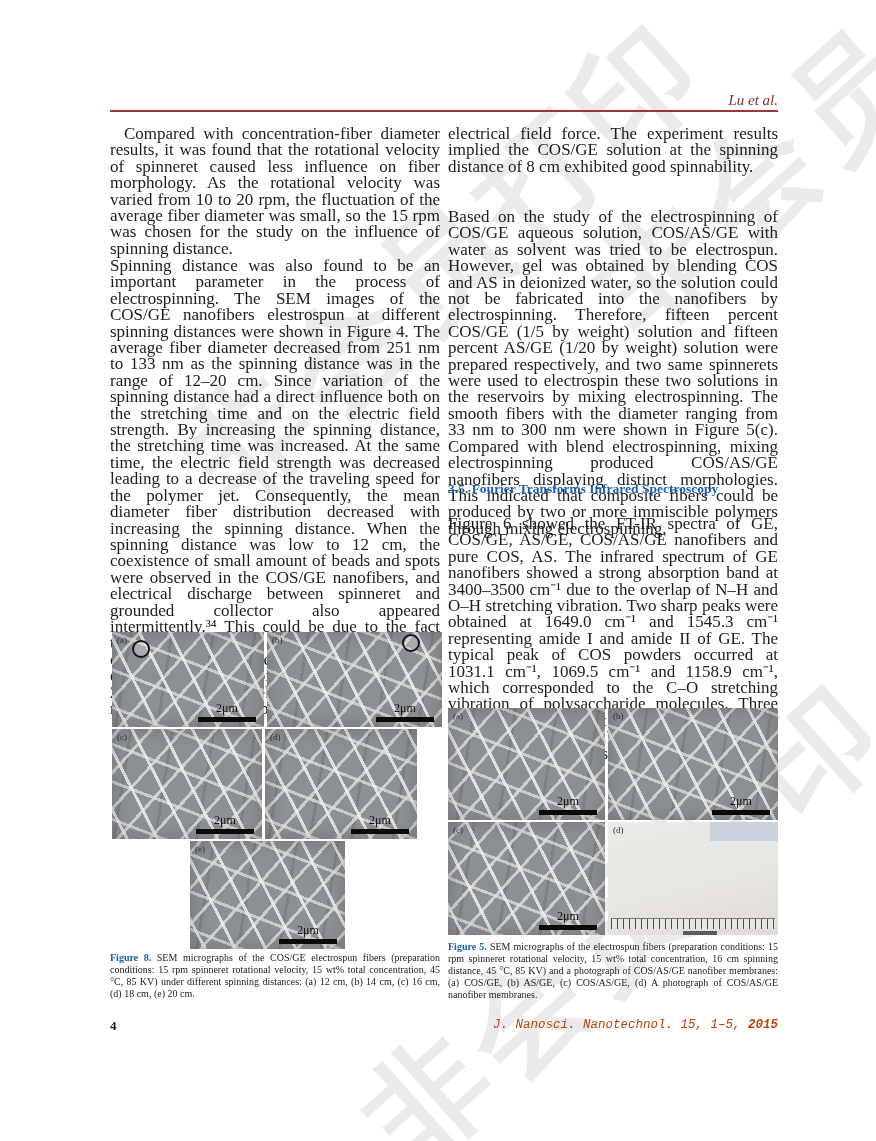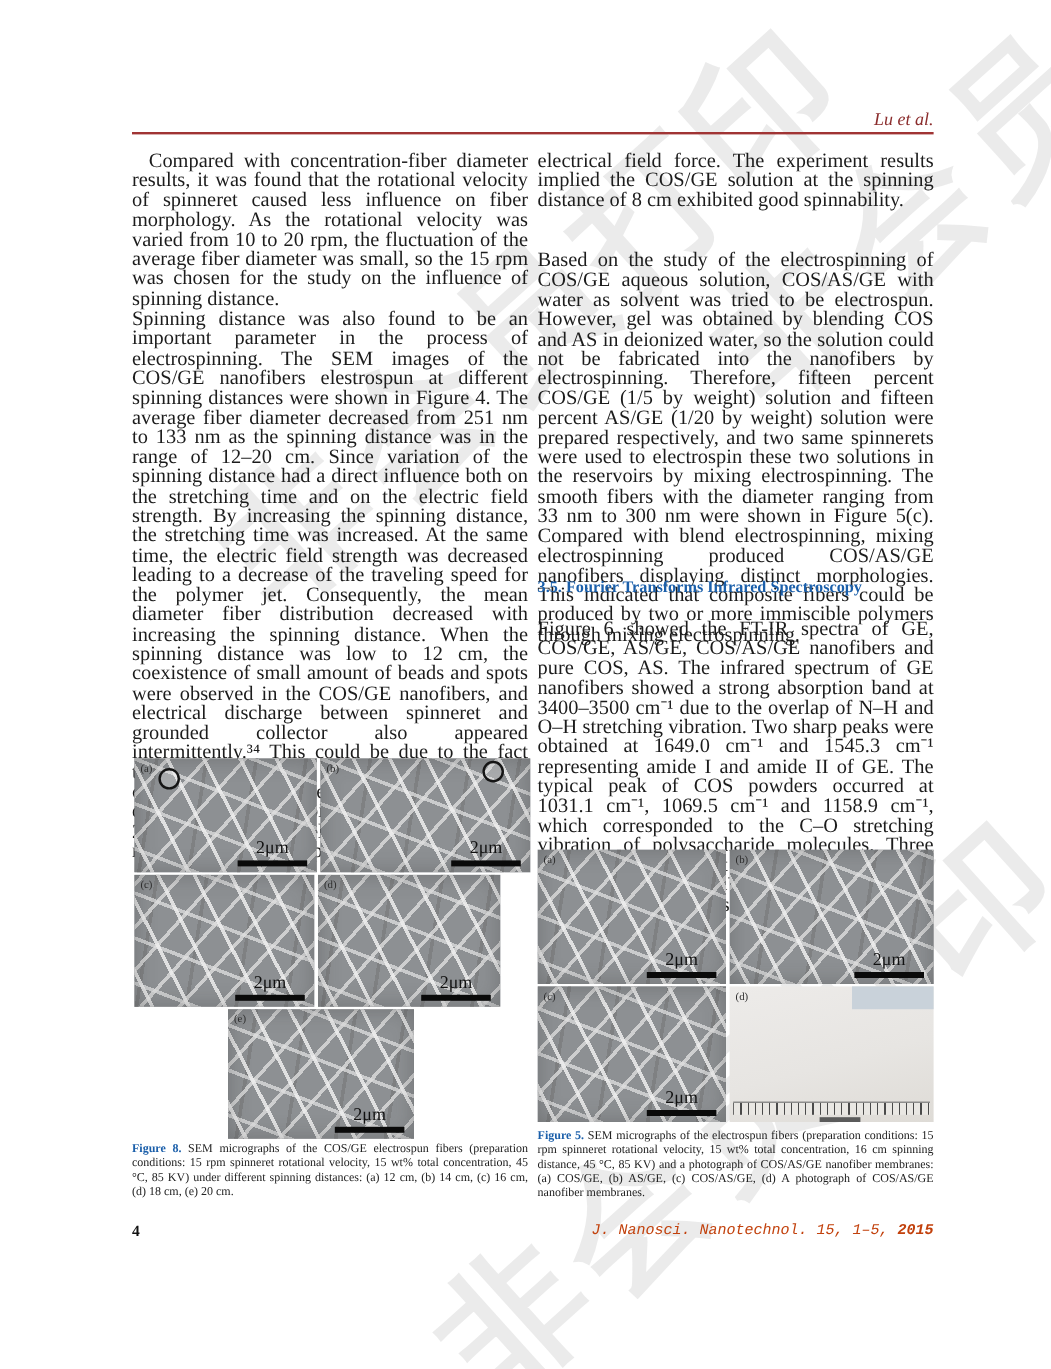--- a/index.html
+++ b/index.html
@@ -33,21 +33,21 @@
     background-color:#8d9093;
     background-image:
       repeating-linear-gradient(63deg, rgba(255,255,255,0) 0 12px, rgba(238,238,238,.85) 12px 15px, rgba(255,255,255,0) 15px 27px),
       repeating-linear-gradient(-48deg, rgba(255,255,255,0) 0 10px, rgba(222,222,222,.8) 10px 13px, rgba(255,255,255,0) 13px 24px),
       repeating-linear-gradient(21deg, rgba(255,255,255,0) 0 17px, rgba(243,243,243,.6) 17px 20px, rgba(255,255,255,0) 20px 35px),
       repeating-linear-gradient(-81deg, rgba(0,0,0,0) 0 22px, rgba(110,110,110,.45) 22px 25px, rgba(0,0,0,0) 25px 41px);
     box-shadow:inset 0 0 18px rgba(60,60,60,.35);
   }
   .panel-label{position:absolute;top:3px;left:5px;font-size:9px;color:#2d2d2d;font-family:"Liberation Serif",serif;}
   .scalebar{position:absolute;right:8px;bottom:5px;width:58px;text-align:center;}
-  .scalebar .txt{font-size:15px;color:#111;line-height:10px;}
+  .scalebar .txt{font-size:12px;color:#111;line-height:10px;}
   .scalebar .bar{height:5px;background:#0a0a0a;margin-top:1px;}
   .circle-annot{position:absolute;width:14px;height:14px;border:2px solid #151515;border-radius:50%;background:rgba(255,255,255,.25);}
   .photo{
     position:relative;
     background:linear-gradient(165deg,#edebe9 0%,#e7e5e2 55%,#dedbd6 100%);
   }
   .photo .corner{position:absolute;top:0;right:0;width:40%;height:17%;background:#c9d2da;}
   .photo .ruler{
     position:absolute;left:2%;right:2%;bottom:6px;height:10px;background:#e9e7e3;border-top:1px solid #777;
     background-image:repeating-linear-gradient(90deg,#4a4a4a 0 1px,transparent 1px 6px);

